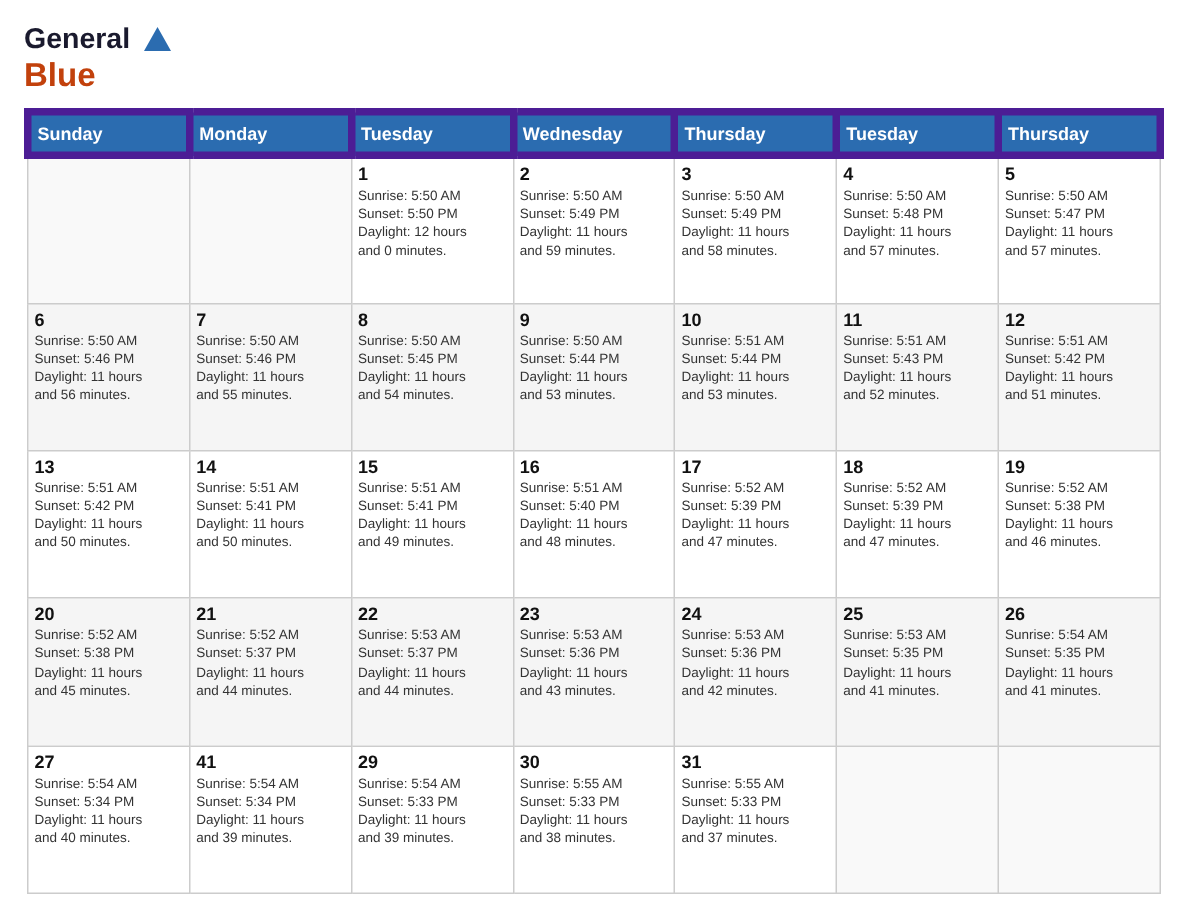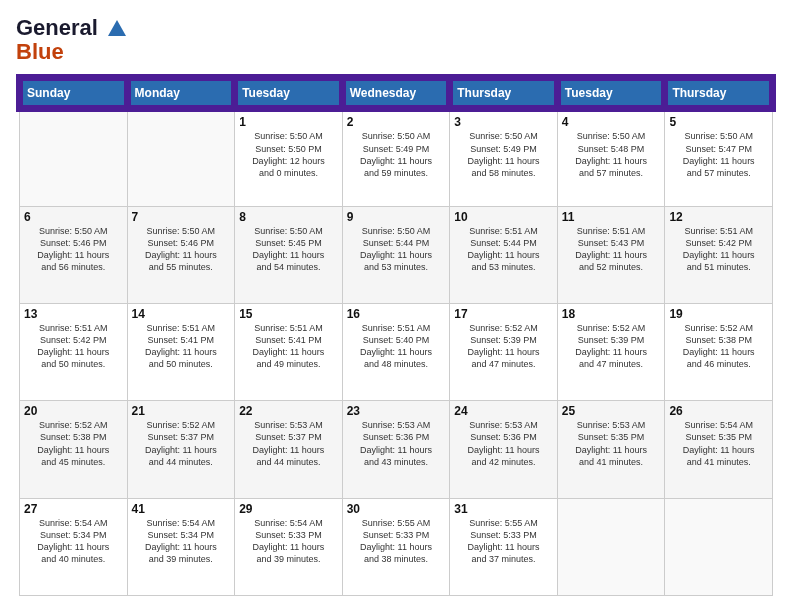--- a/index.html
+++ b/index.html
@@ -47,21 +47,21 @@
       width: 100%;
       table-layout: fixed;
     }
     .calendar th {
       background-color: #2b6cb0;
       color: #fff;
       font-size: 12px;
       font-weight: bold;
       padding: 5px 4px;
       text-align: left;
-      border: 7px solid #4c1d95;
+      border: 5px solid #4c1d95;
     }
     .calendar td {
       border: 1px solid #ccc;
       vertical-align: top;
       padding: 3px 4px;
       font-size: 9.5px;
       color: #333;
       background: #fff;
       height: 88px;
     }
@@ -72,35 +72,34 @@
       font-size: 12px;
       font-weight: bold;
       color: #111;
       display: block;
       margin-bottom: 1px;
     }
     .day-info {
       font-size: 9px;
       color: #333;
       line-height: 1.35;
-      text-align: center;
     }
     .row-shade td {
       background: #f5f5f5;
     }
   </style>
 </head>
 <body>
 
 <div class="page">
   <div class="header">
     <div class="logo">
       <div>
         <div style="display:flex;align-items:center;">
-          <div style="font-size:22px;font-weight:bold;color:#1a1a2e;line-height:1.1;">
+          <div style="font-size:19px;font-weight:bold;color:#1a1a2e;line-height:1.1;">
             <span style="color:#1a1a2e;">General</span>
             <svg style="display:inline-block;vertical-align:middle;margin-left:2px;" width="22" height="22" viewBox="0 0 22 22">
               <polygon points="11,2 20,18 2,18" fill="#2b6cb0"></polygon>
             </svg>
           </div>
         </div>
         <div style="font-size:22px;font-weight:bold;color:#c2410c;line-height:1.1;">Blue</div>
       </div>
     </div>
     <div class="title-block">

